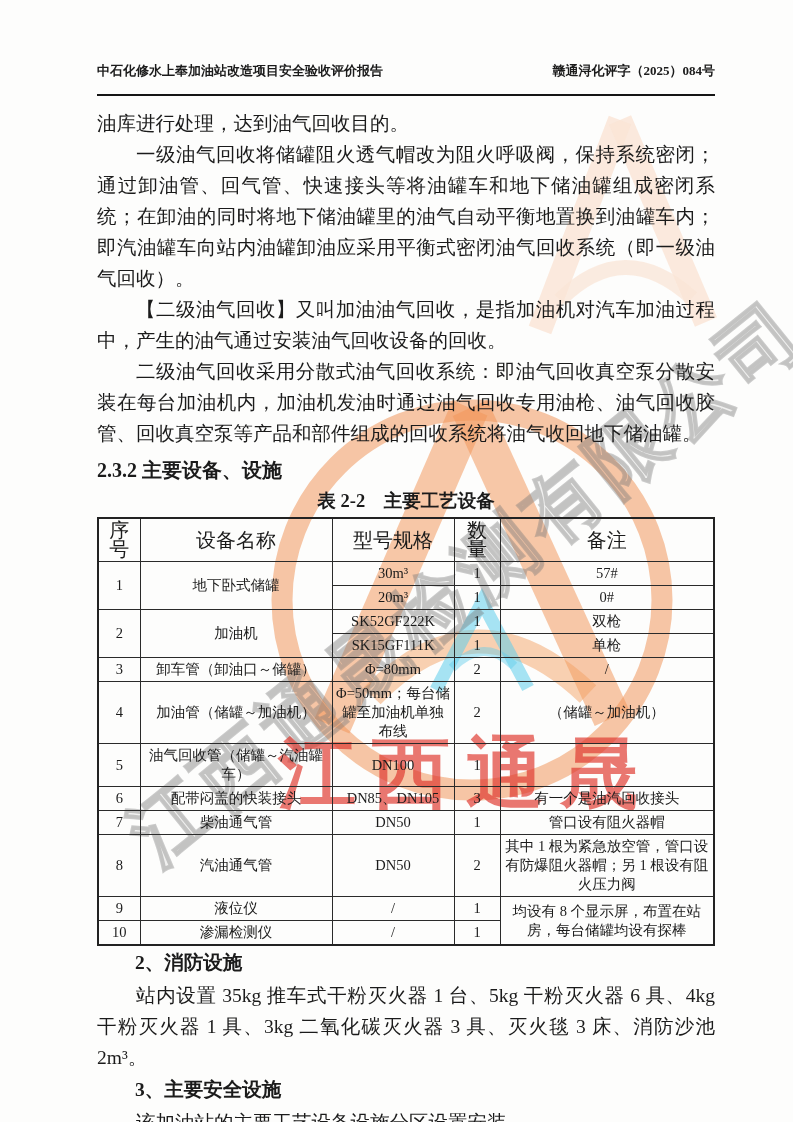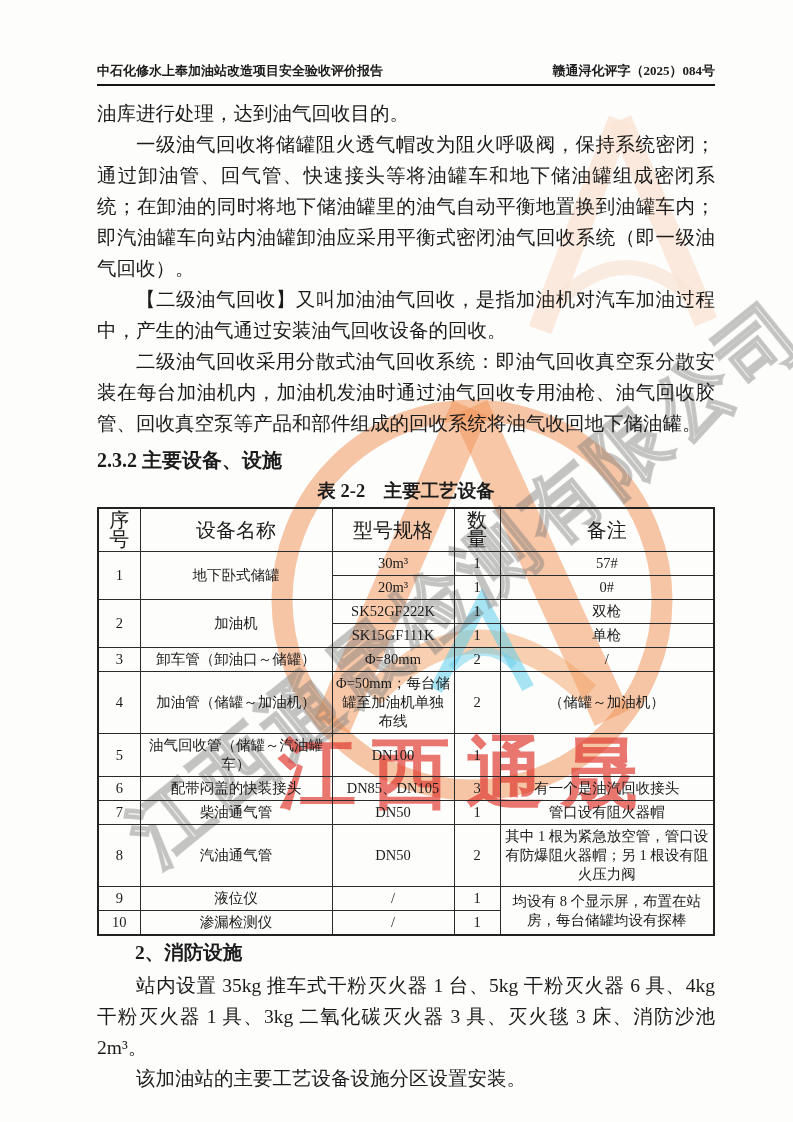--- a/index.html
+++ b/index.html
@@ -26,21 +26,21 @@
     font-size:78px;font-weight:bold;letter-spacing:16px;white-space:nowrap;
     color:rgba(222,55,45,0.68);
     font-family:"Liberation Sans","DejaVu Sans",sans-serif;
     margin-left:30px;
   }
   
   .content{position:relative;z-index:2;padding:62px 78px 0 97px;}
   .hdr{
     display:flex;justify-content:space-between;align-items:flex-end;
     font-size:13px;font-weight:bold;
-    border-bottom:2.5px solid #151515;padding-bottom:4px;
+    border-bottom:2.5px solid #151515;padding-bottom:14px;
   }
   .body-text{margin-top:12px;}
   p.doc{
     margin:0;font-size:19.5px;line-height:31px;text-align:justify;
     text-indent:2em;
   }
   p.doc.noindent{text-indent:0;}
   h2.sec{margin:6px 0 2px 0;font-size:20px;font-weight:bold;line-height:30px;}
   h3.sub{margin:2px 0;font-size:19.5px;font-weight:bold;line-height:30px;padding-left:38px;}
   .tbl-caption{
@@ -208,20 +208,21 @@
           <td>/</td>
           <td>1</td>
         </tr>
       </tbody>
         </table>
 
       <h3 class="sub">2、消防设施</h3>
 
       <p class="doc">站内设置 35kg 推车式干粉灭火器 1 台、5kg 干粉灭火器 6 具、4kg 干粉灭火器 1 具、3kg 二氧化碳灭火器 3 具、灭火毯 3 床、消防沙池 2m³。</p>
 
+      <h3 class="sub">3、主要安全设施</h3>
 
       <p class="doc">该加油站的主要工艺设备设施分区设置安装。</p>
 
     </div>
   </div>
 
 
 </div>
 
 </body></html>

